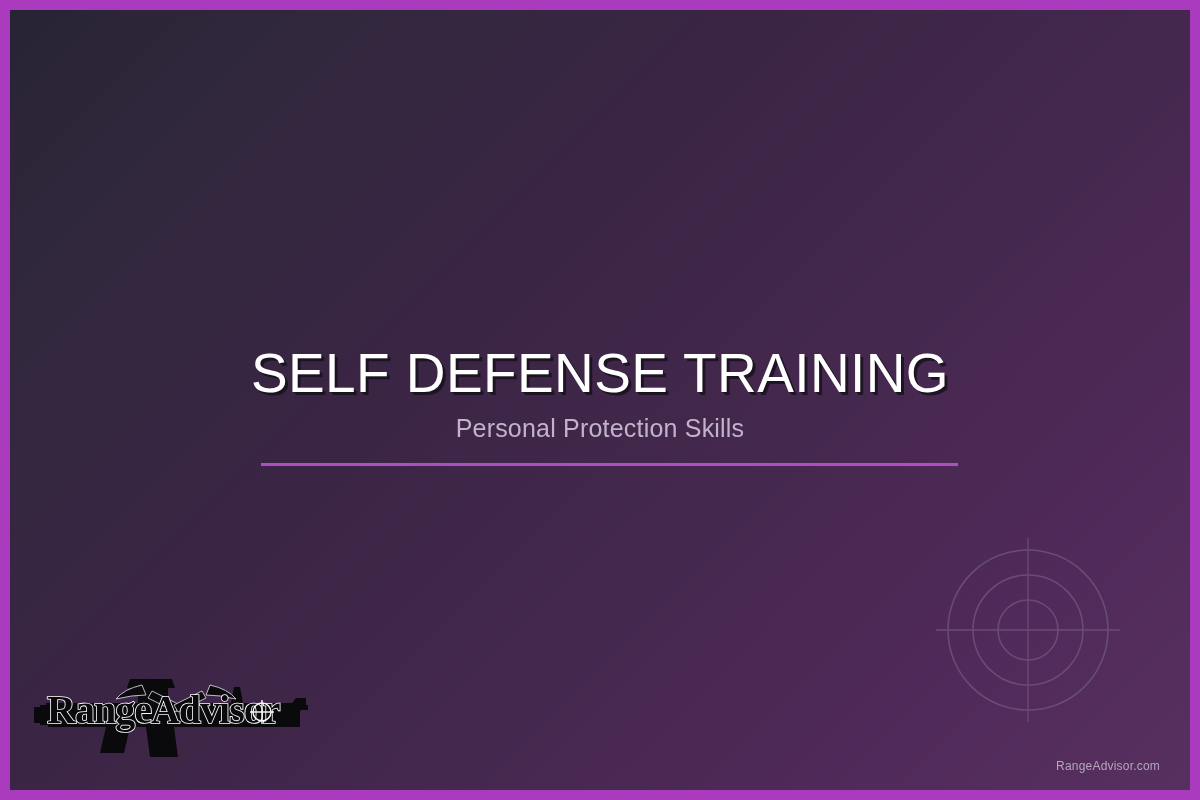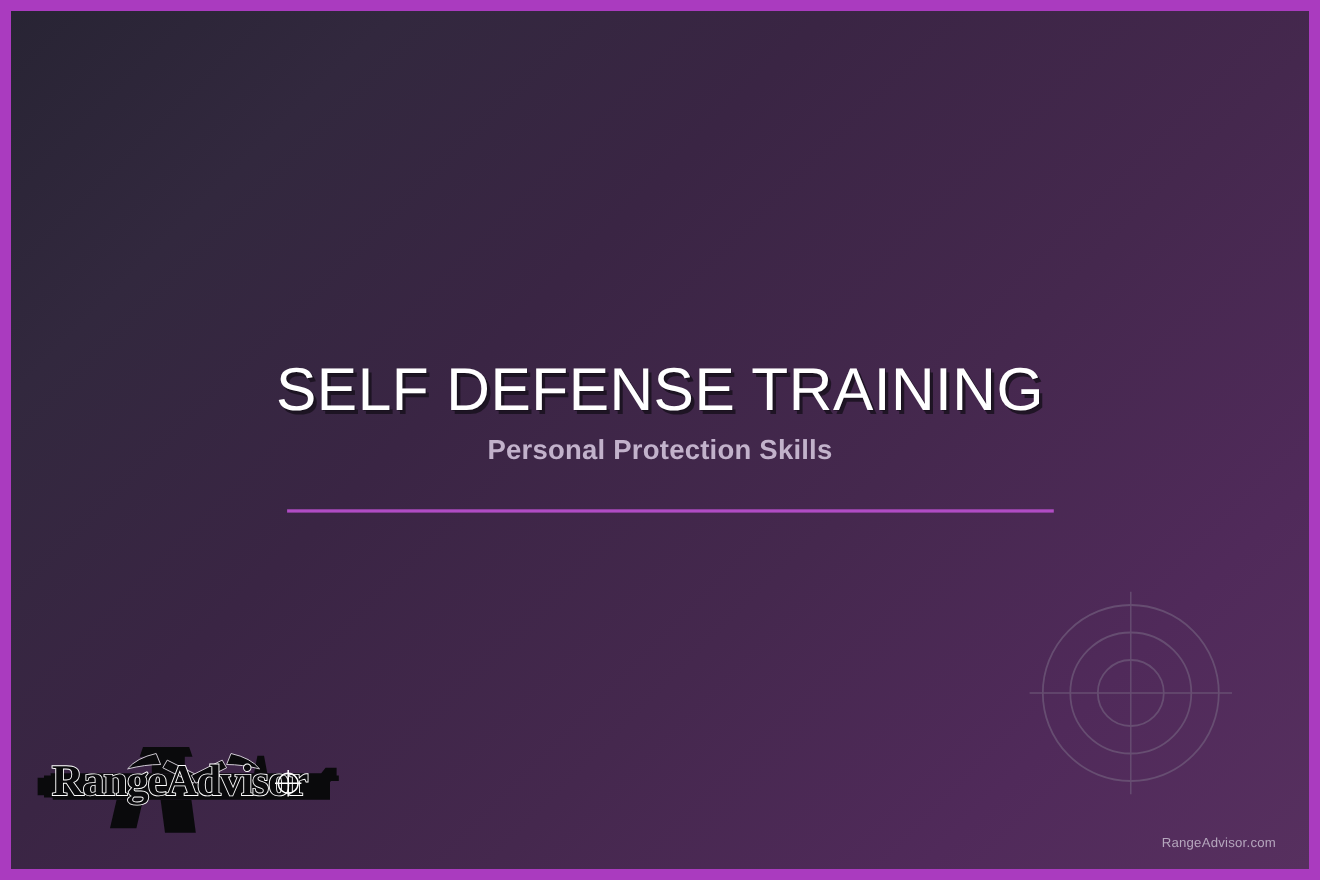--- a/index.html
+++ b/index.html
@@ -45,39 +45,39 @@
     height:220px;
     pointer-events:none;
     opacity:.85;
   }
 
   
   #title-block {
     position:absolute;
     left:0;
     right:0;
-    top:315px;
+    top:334px;
     text-align:center;
   }
 
   #slide-title {
     font-size:55px;
     font-weight:normal;
     letter-spacing:.4px;
     line-height:1.06;
     color:#FFFFFF;
     text-shadow:3px 3px 0 rgba(22,16,28,.80),
                 1px 1px 0 rgba(22,16,28,.65);
     white-space:nowrap;
   }
 
   #slide-subtitle {
     margin-top:12px;
     font-size:25px;
-    font-weight:bold;
+    font-weight:normal;
     color:#C2B2CB;
     letter-spacing:.2px;
     white-space:nowrap;
   }
 
   #title-divider {
     position:absolute;
     left:251px;
     top:453px;
     width:697px;

